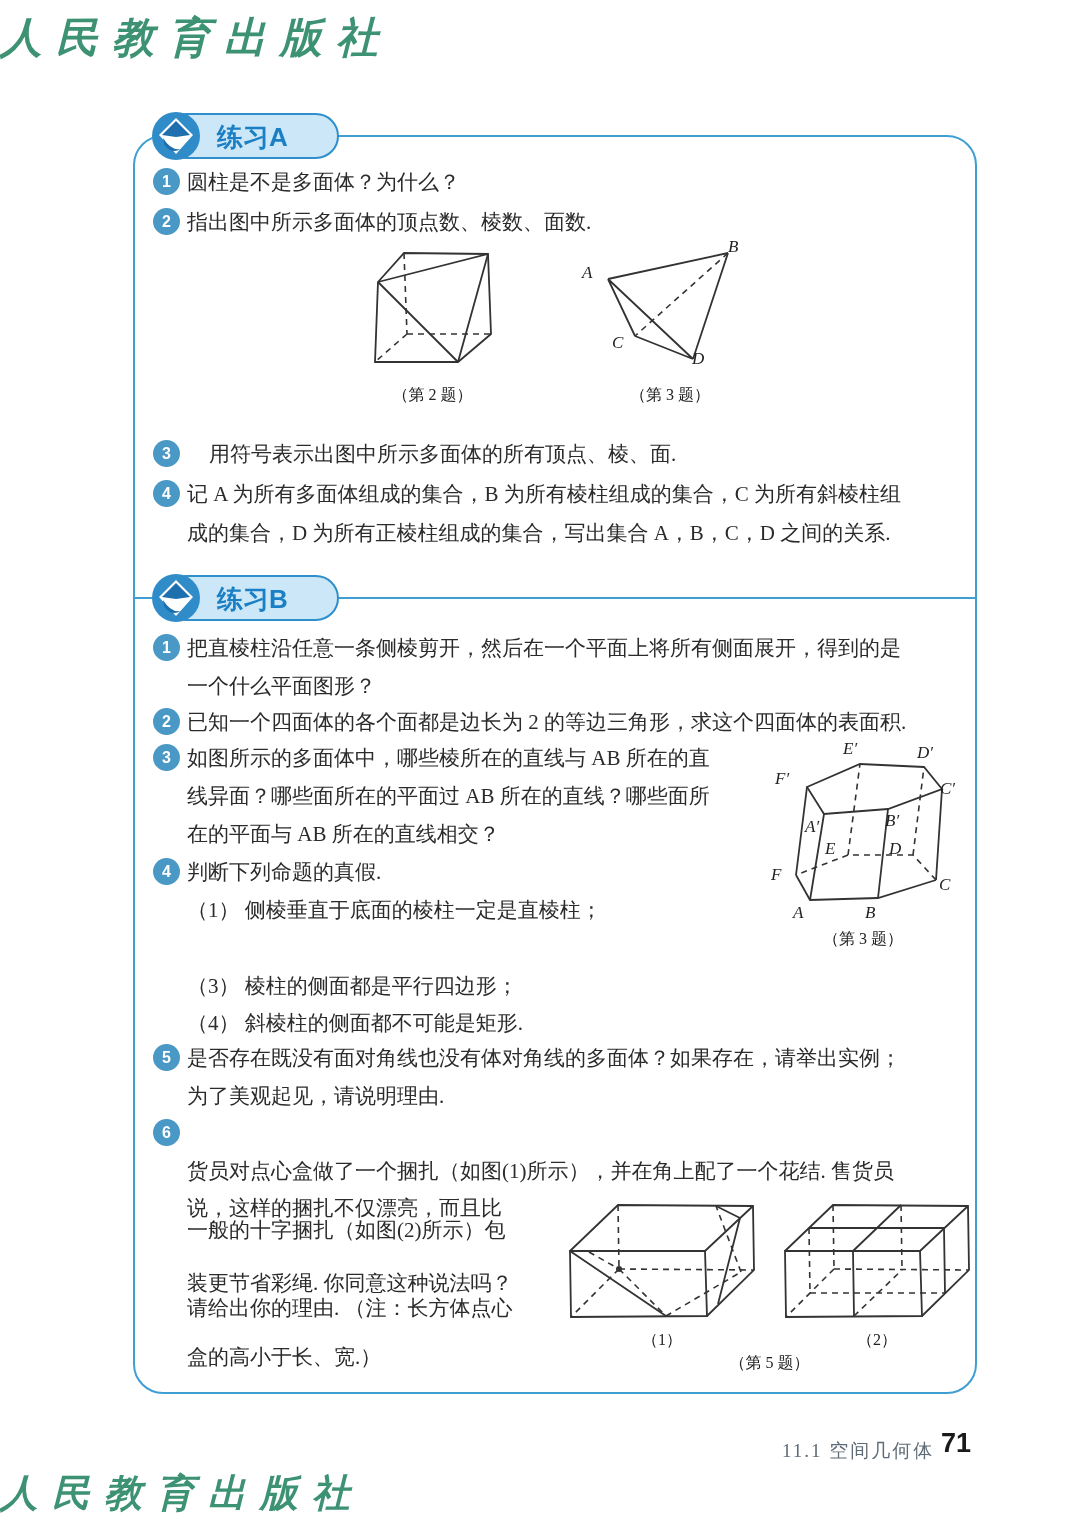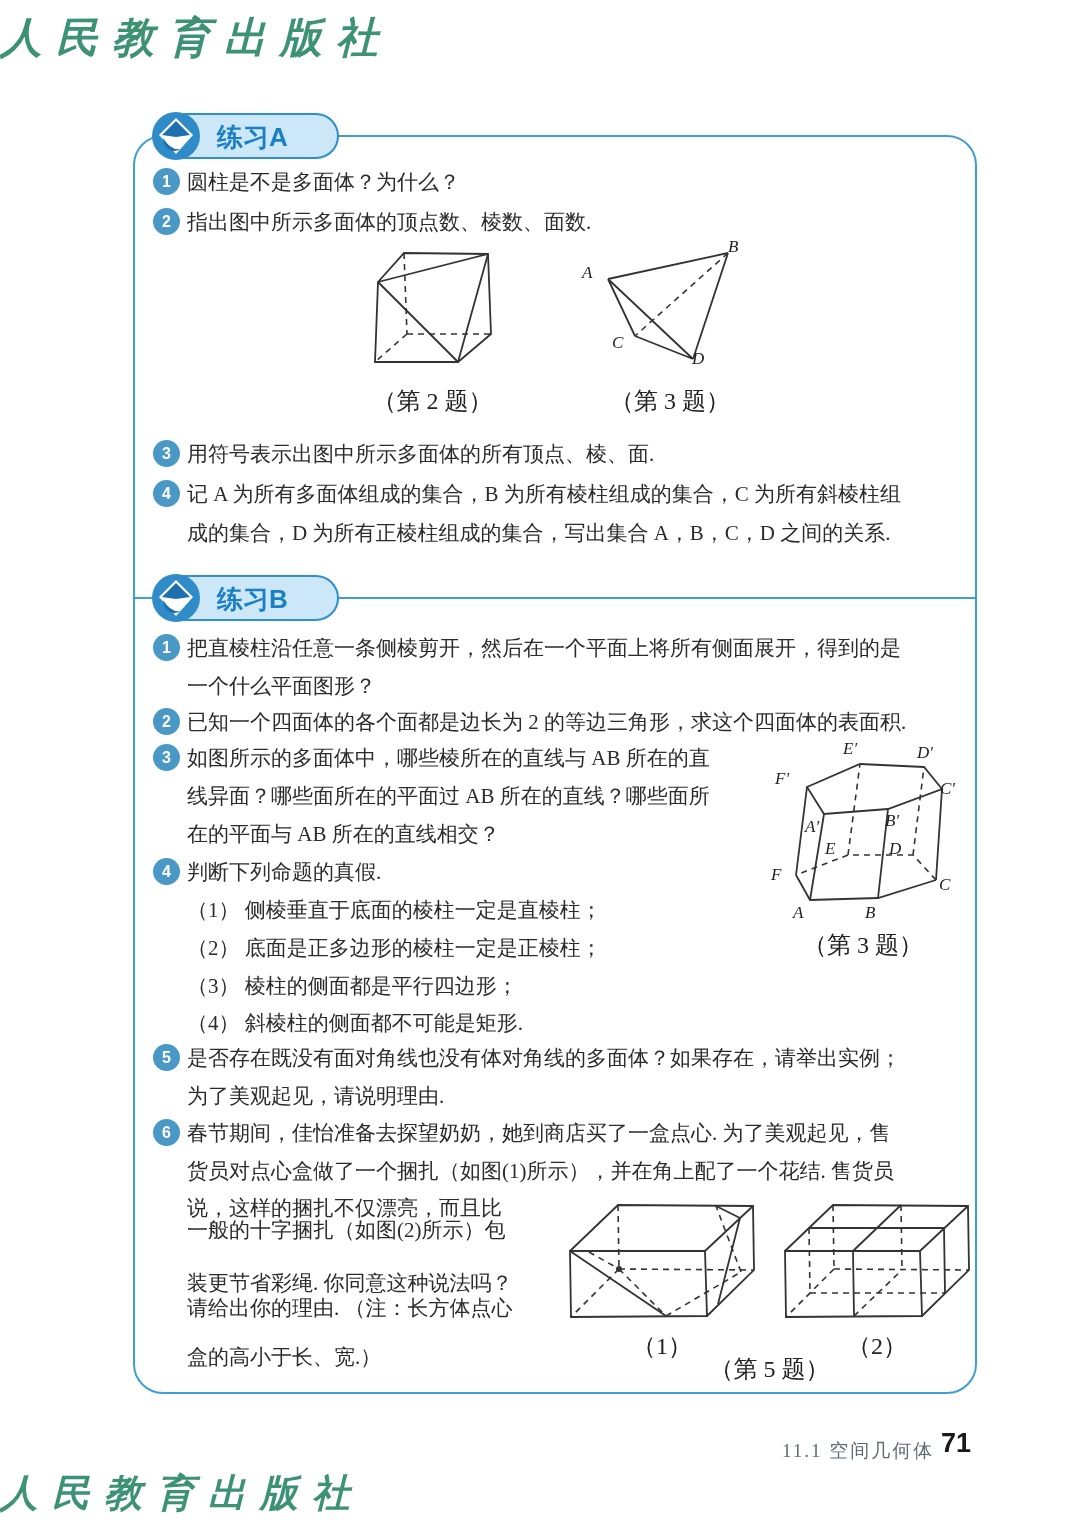--- a/index.html
+++ b/index.html
@@ -18,21 +18,21 @@
               border:2px solid #2f8fcb;border-radius:24px;}
   .badge-circle{position:absolute;left:0;top:0;width:50px;height:50px;z-index:2;}
   .badge-label{position:absolute;left:66px;top:9px;z-index:2;color:#1b7fc4;
                font-weight:bold;font-size:26px;font-family:"Liberation Sans",sans-serif;}
   .num{position:absolute;left:18px;width:27px;height:27px;border-radius:50%;
        background:#4a98c5;color:#ffffff;text-align:center;line-height:27px;
        font-size:16px;font-weight:bold;font-family:"Liberation Sans",sans-serif;}
   .line{position:absolute;left:52px;font-size:21px;line-height:30px;white-space:nowrap;}
   .fig{position:absolute;}
   .fig-area{display:flex;justify-content:center;align-items:flex-start;}
-  .fig-caption{text-align:center;font-size:24px;margin-top:6px;color:#222222;}
+  .fig-caption{text-align:center;font-size:16px;margin-top:6px;color:#222222;}
   .vlabel{position:absolute;font-size:17px;font-style:italic;
           font-family:"Liberation Serif",serif;color:#222222;}
   .footer-section{position:absolute;left:782px;top:1438px;font-size:19px;color:#5f6b76;
                   letter-spacing:2px;}
   .footer-page{position:absolute;left:941px;top:1428px;font-size:27px;font-weight:bold;
                color:#1a1a1a;font-family:"Liberation Sans",sans-serif;}
   svg{display:block;}
 </style>
 </head>
 <body>
@@ -89,21 +89,21 @@
         </svg>
         <span class="vlabel" style="left:2px;top:26px;">A</span>
         <span class="vlabel" style="left:148px;top:0px;">B</span>
         <span class="vlabel" style="left:32px;top:96px;">C</span>
         <span class="vlabel" style="left:112px;top:112px;">D</span>
       </div>
       <div class="fig-caption">（第 3 题）</div>
     </div>
 
     <div class="num" style="top:303px;">3</div>
-    <div class="line" style="top:302px;">用符号表示出图中所示多面体的所有顶点、棱、面.</div>
+    <div class="line" style="top:302px;margin-left:22px;">用符号表示出图中所示多面体的所有顶点、棱、面.</div>
 
     <div class="num" style="top:343px;">4</div>
     <div class="line" style="top:381px;">成的集合，D 为所有正棱柱组成的集合，写出集合 A，B，C，D 之间的关系.</div>
     <div class="line" style="top:342px;">记 A 为所有多面体组成的集合，B 为所有棱柱组成的集合，C 为所有斜棱柱组</div>
 
     <div class="divider"></div>
     <div class="badge" style="left:16px;top:436px;">
       <div class="badge-pill"></div>
       <div class="badge-circle">
         <svg width="50" height="50" viewBox="0 0 50 50">
@@ -153,30 +153,28 @@
         <span class="vlabel" style="left:154px;top:6px;">D′</span>
         <span class="vlabel" style="left:80px;top:2px;">E′</span>
         <span class="vlabel" style="left:12px;top:32px;">F′</span>
       </div>
       <div class="fig-caption">（第 3 题）</div>
     </div>
 
     <div class="num" style="top:721px;">4</div>
     <div class="line" style="top:720px;">判断下列命题的真假.</div>
     <div class="line" style="top:758px;">（1） 侧棱垂直于底面的棱柱一定是直棱柱；</div>
-    <div class="line" style="top:796px;">（2） 底面是正多边形的棱柱一定是正棱柱；</div>
     <div class="line" style="top:834px;">（3） 棱柱的侧面都是平行四边形；</div>
     <div class="line" style="top:871px;">（4） 斜棱柱的侧面都不可能是矩形.</div>
 
     <div class="num" style="top:907px;">5</div>
     <div class="line" style="top:906px;">是否存在既没有面对角线也没有体对角线的多面体？如果存在，请举出实例；</div>
     <div class="line" style="top:944px;">为了美观起见，请说明理由.</div>
 
     <div class="num" style="top:982px;">6</div>
-    <div class="line" style="top:981px;">春节期间，佳怡准备去探望奶奶，她到商店买了一盒点心. 为了美观起见，售</div>
     <div class="line" style="top:1019px;">货员对点心盒做了一个捆扎（如图(1)所示），并在角上配了一个花结. 售货员</div>
     <div class="line" style="top:1056px;">说，这样的捆扎不仅漂亮，而且比</div>
     <div class="line" style="top:1078px;">一般的十字捆扎（如图(2)所示）包</div>
     <div class="line" style="top:1131px;">装更节省彩绳. 你同意这种说法吗？</div>
     <div class="line" style="top:1156px;">请给出你的理由. （注：长方体点心</div>
     <div class="line" style="top:1205px;">盒的高小于长、宽.）</div>
 
     <div class="fig" style="left:418px;top:1055px;width:218px;">
       <div class="fig-area" style="height:132px;">
         <svg width="212" height="132" viewBox="0 0 212 132">

